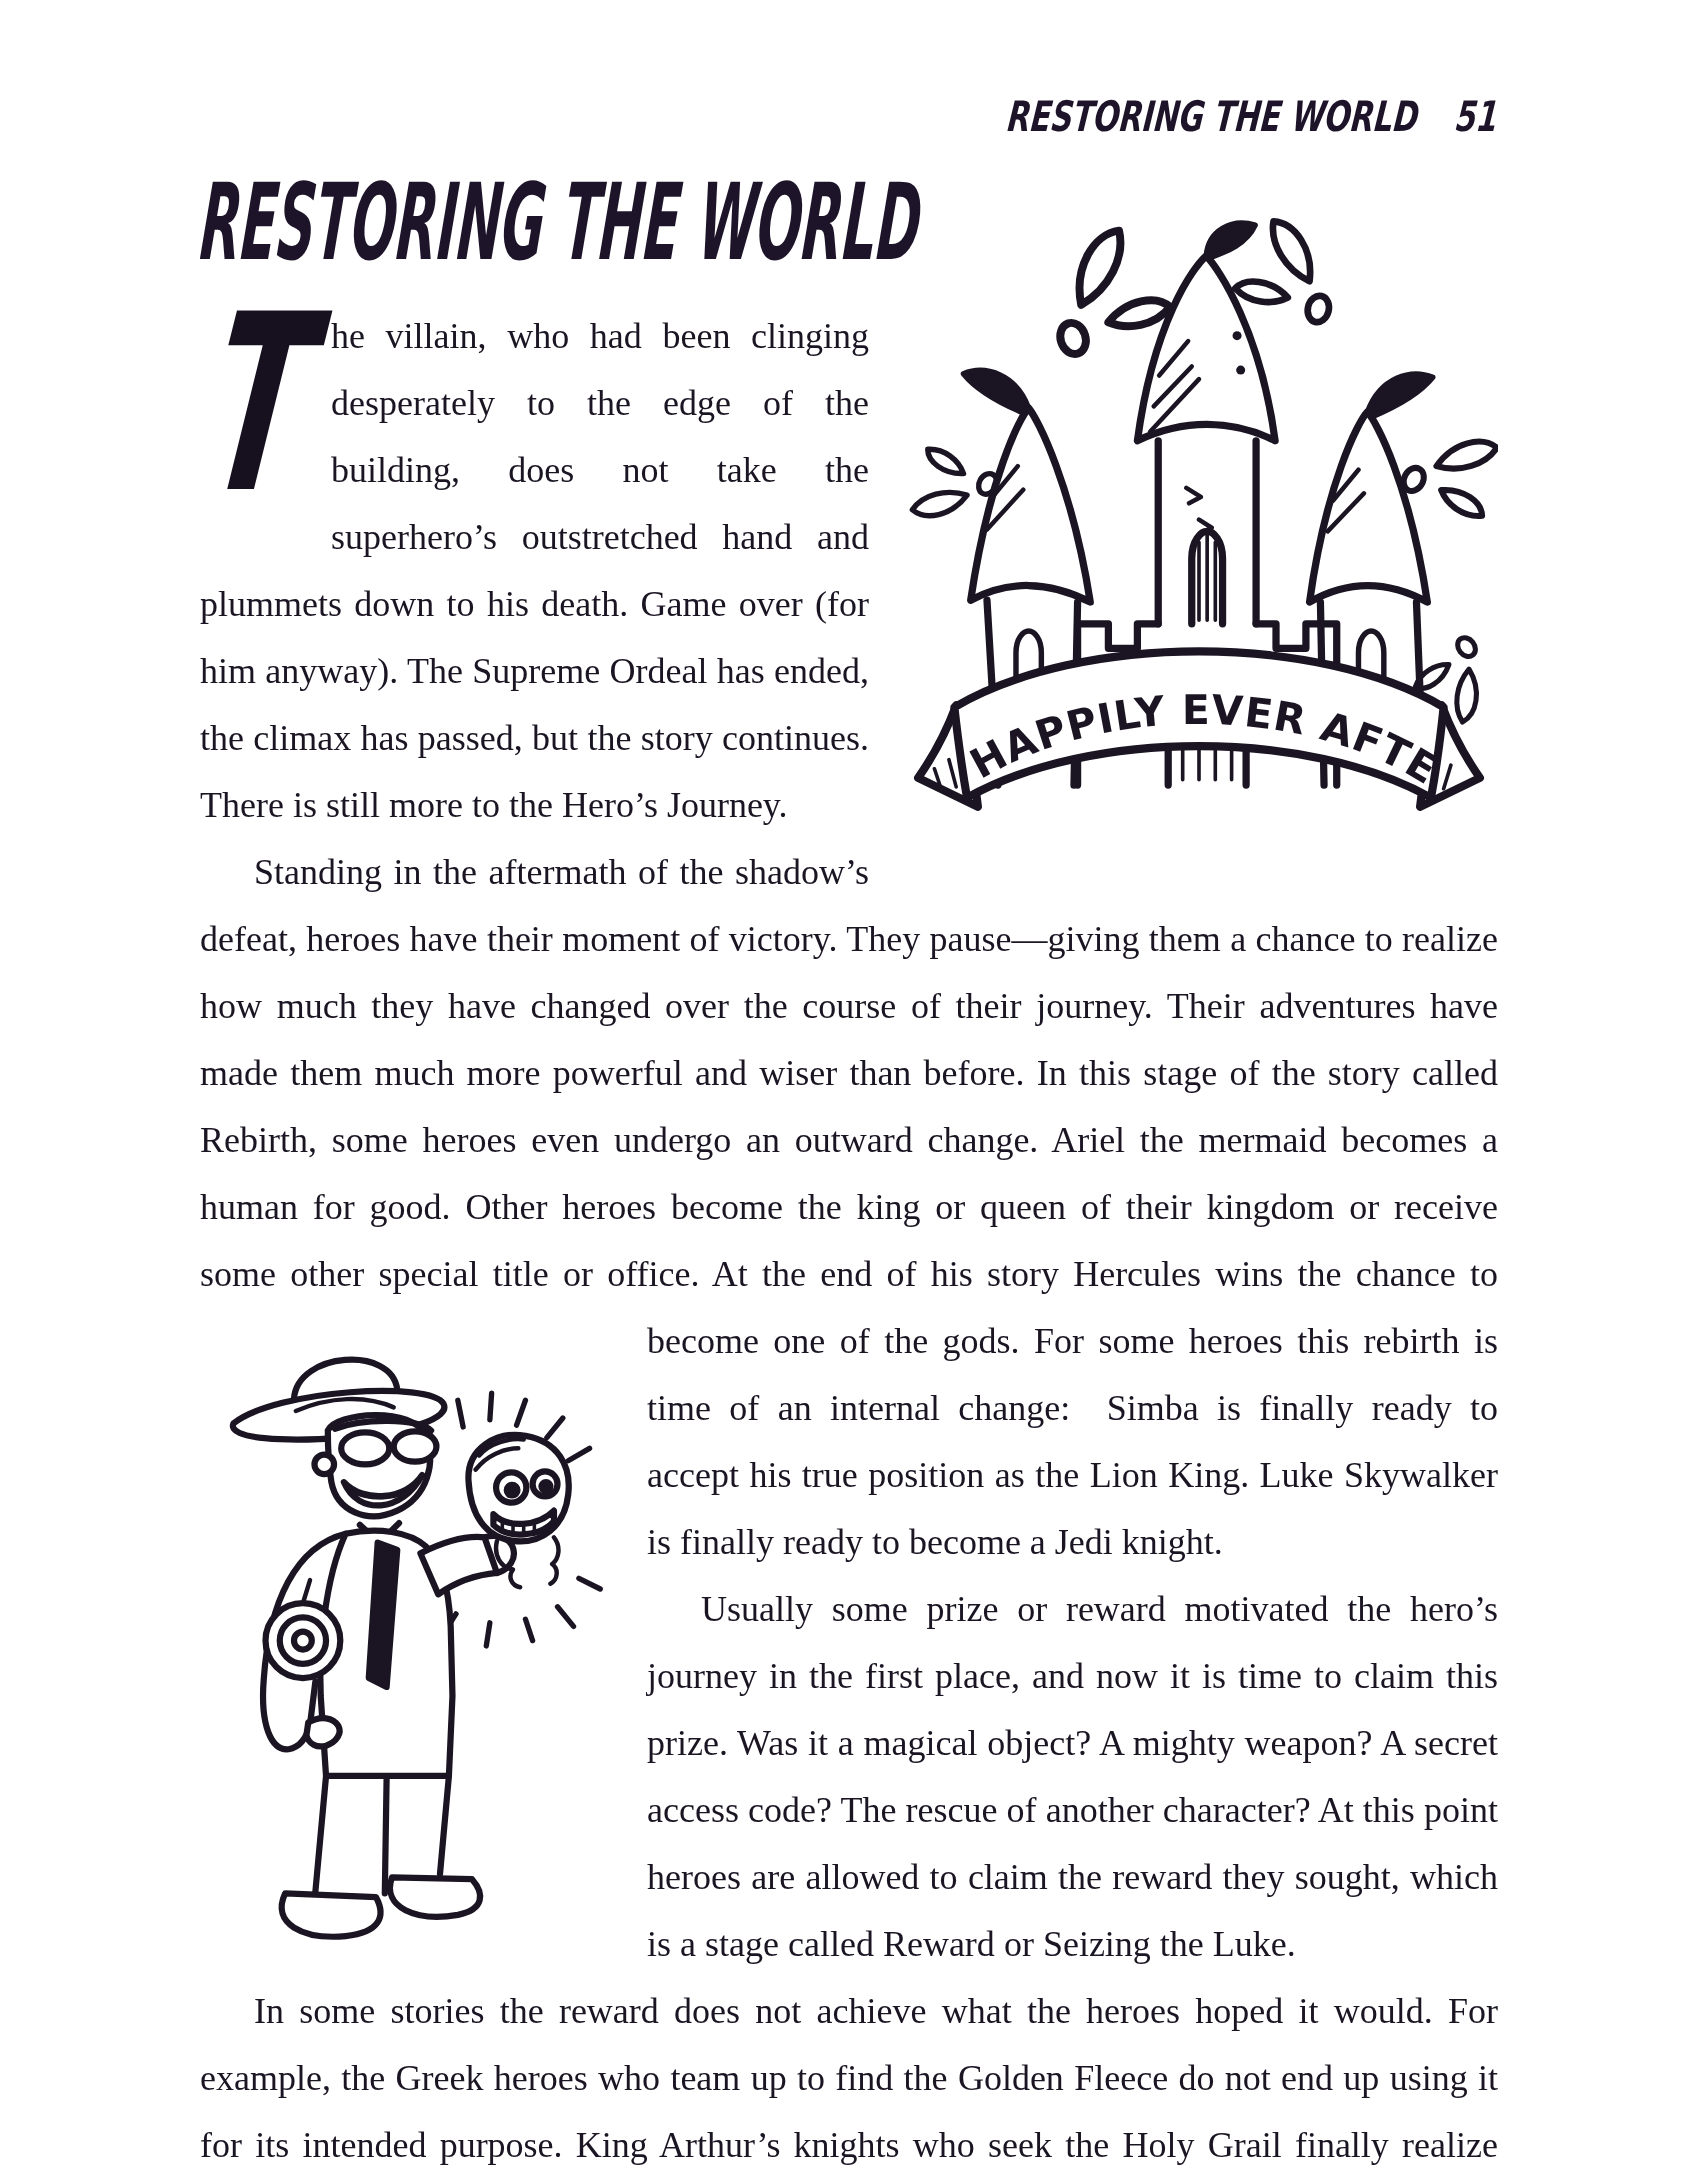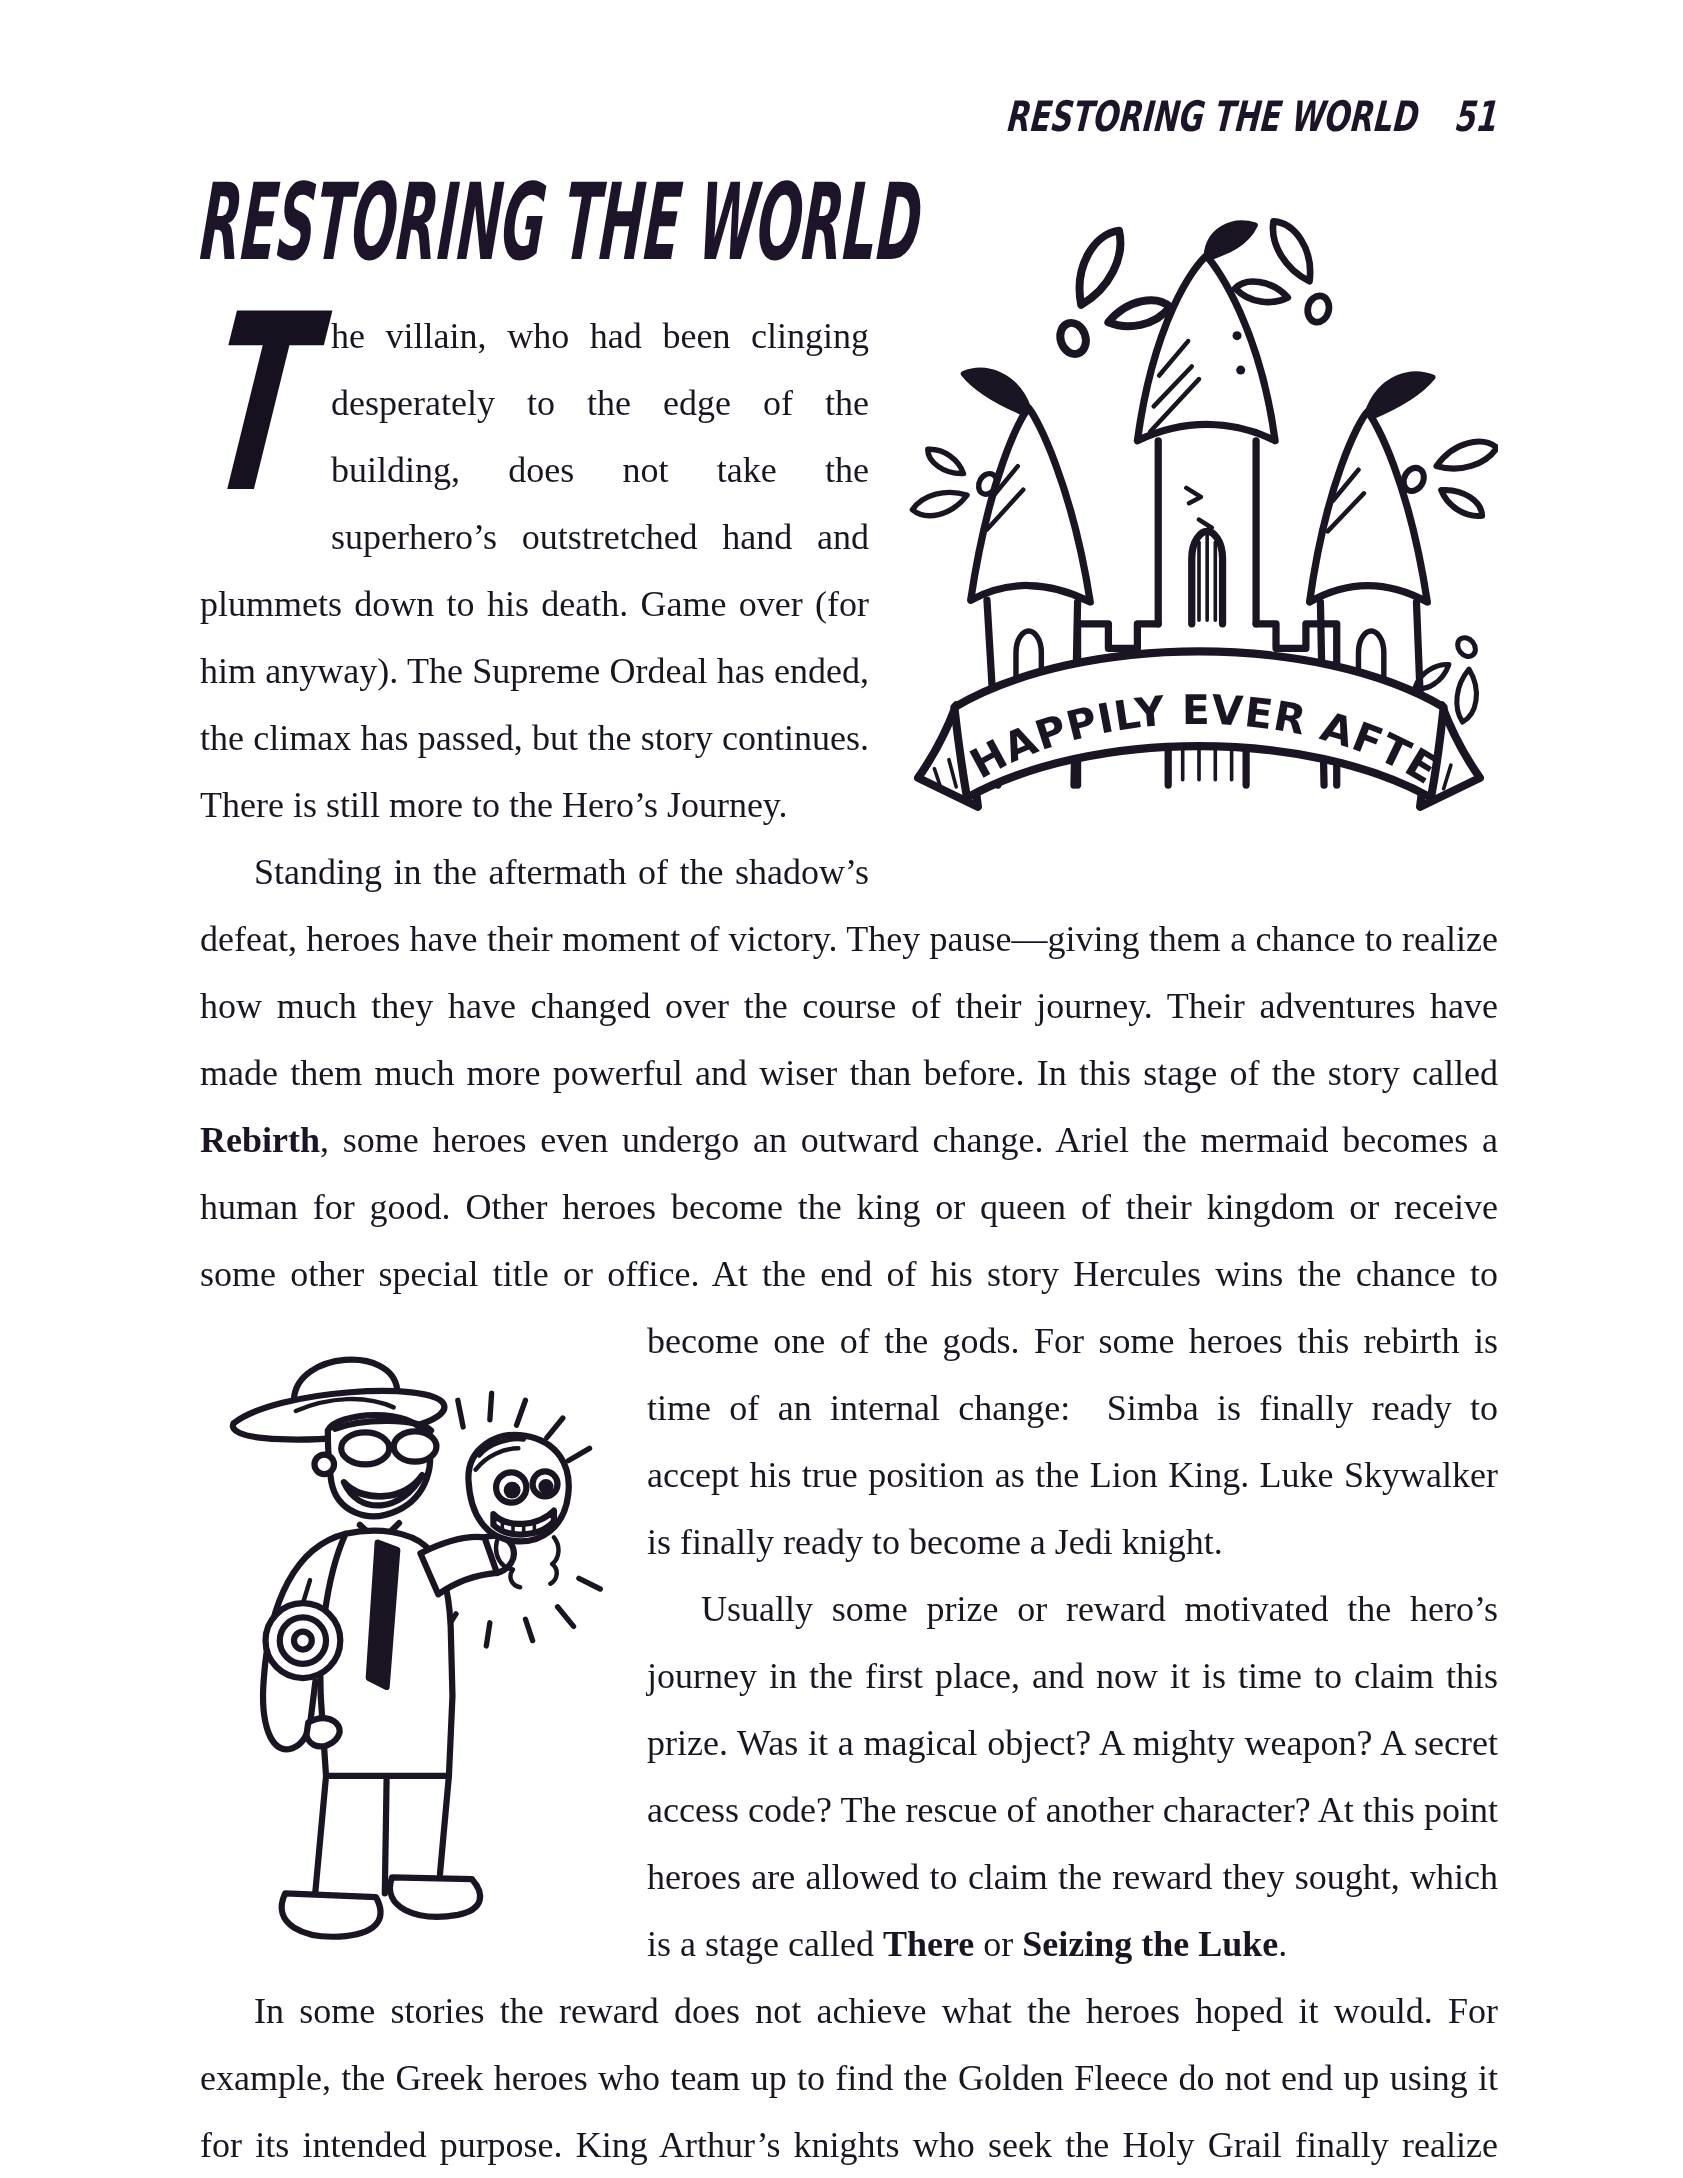--- a/index.html
+++ b/index.html
@@ -11,21 +11,21 @@
   .comic{font-family:"DejaVu Sans",sans-serif;font-weight:bold;font-style:italic;color:#1d1429;}
   .running-header{margin-top:92px;text-align:right;}
   .hdr{display:inline-block;font-size:42px;white-space:nowrap;
        transform:scaleX(.72) skewX(-8deg);transform-origin:100% 60%;}
   .pgnum{margin-left:52px;}
   h1.title{margin:38px 0 36px 0;font-size:106px;line-height:88px;white-space:nowrap;
        transform:scaleX(.5) skewX(-8deg);transform-origin:0 70%;}
 
   .para{font-size:36px;line-height:67px;text-align:justify;}
   .indent{text-indent:54px;}
-  .para b{font-weight:bold;}
+  .para b{font-weight:normal;}
 
   .dropcap{float:left;width:106px;height:196px;margin:7.2px 25px 0 0;
        font-family:"DejaVu Sans",sans-serif;font-weight:bold;font-style:italic;
        font-size:245px;line-height:189px;color:#17101f;
        transform:scaleX(.58) skewX(-13deg);transform-origin:0 100%;}
 
   .illus-castle{float:right;width:598px;height:630px;margin:50px 0 23.4px 31px;}
   .illus-man{float:left;width:407px;height:641px;margin:5.4px 40px 9px 0;}
   .illus-castle svg,.illus-man svg{display:block;width:100%;height:100%;}
   .clear{clear:both;}
@@ -163,21 +163,21 @@
               <path d="M326,226 C342,242 376,240 394,222 L394,234 C378,252 342,254 326,238 Z"></path>
               <path d="M336,232 L336,246 M348,238 L348,250 M360,240 L360,250 M372,236 L372,248" fill="none" stroke-width="4"></path>
               <path d="M330,256 C326,272 334,286 348,288 C342,296 346,306 356,308 M394,252 C402,262 400,276 392,282 C400,288 398,300 390,304" fill="none" stroke-width="5"></path>
             </g>
           </g>
         </svg>
       </span><span>heroes this rebirth is time of an internal change:  Simba is finally ready to accept his true position as the Lion King. Luke Skywalker is finally ready to become a Jedi knight.</span>
     </div>
 
     <div class="para indent">
-      <span>Usually some prize or reward motivated the hero’s journey in the first place, and now it is time to claim this prize. Was it a magical object? A mighty weapon? A secret access code? The rescue of another character? At this point heroes are allowed to claim the reward they sought, which is a stage called </span><b>There</b><span> or </span><b>Seizing the Luke</b><span>.</span>
+      <span>Usually some prize or reward motivated the hero’s journey in the first place, and now it is time to claim this prize. Was it a magical object? A mighty weapon? A secret access code? The rescue of another character? At this point heroes are allowed to claim the reward they sought, which is a stage called </span><b>Reward</b><span> or </span><b>Seizing the Luke</b><span>.</span>
     </div>
 
     <div class="para indent">
       <span>In some stories the reward does not achieve what the heroes hoped it would. For example, the Greek heroes who team up to find the Golden Fleece do not end up using it for its intended purpose. King Arthur’s knights who seek the Holy Grail finally realize that it does not give them the type of eternal life they are seeking. Dorothy</span>
     </div>
 
     <div class="clear"></div>
   </div>
 </div>
 

